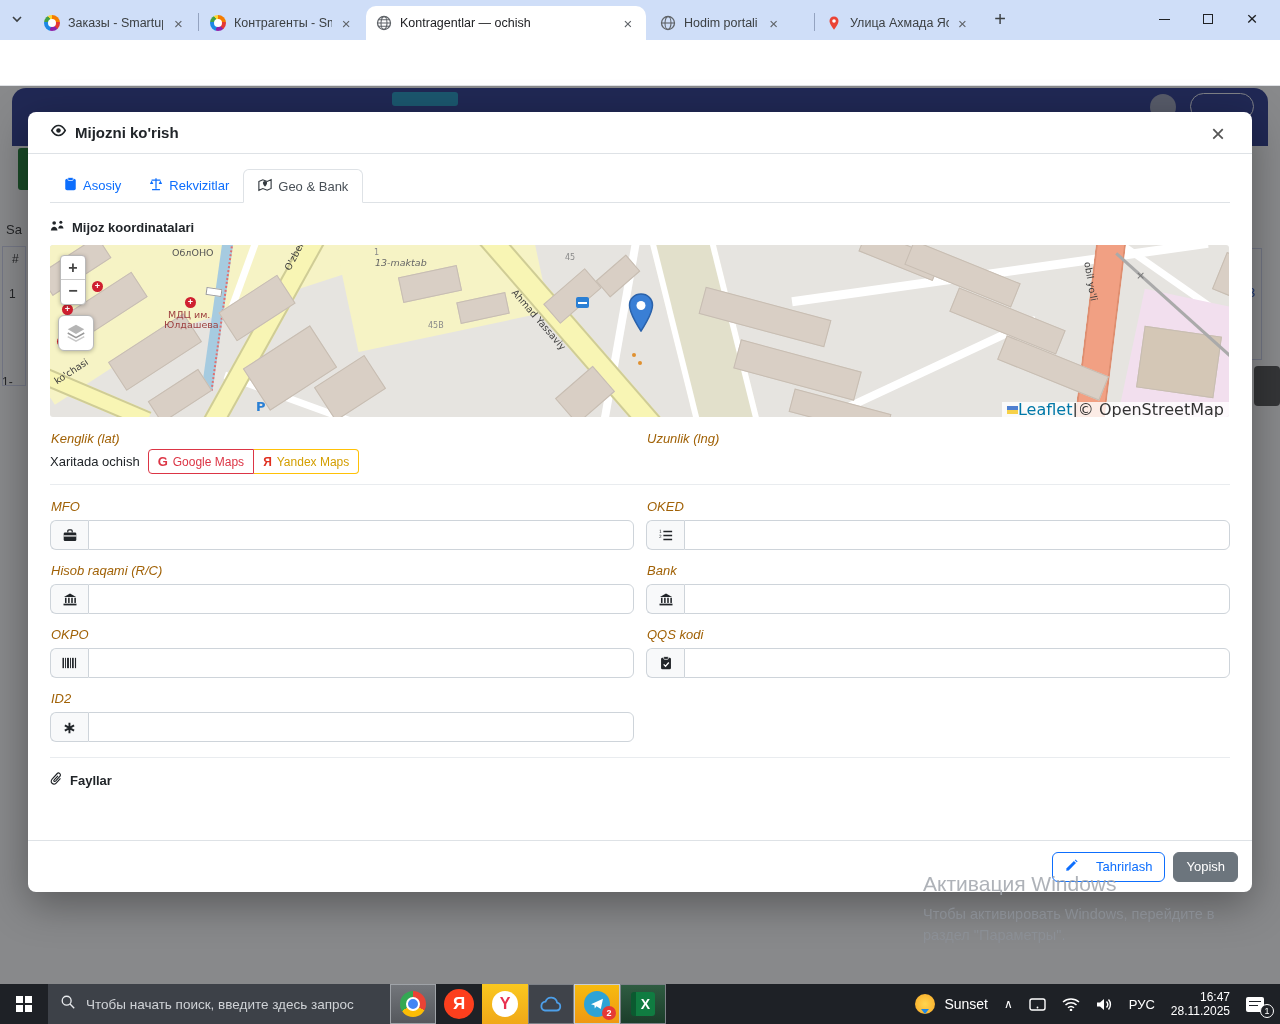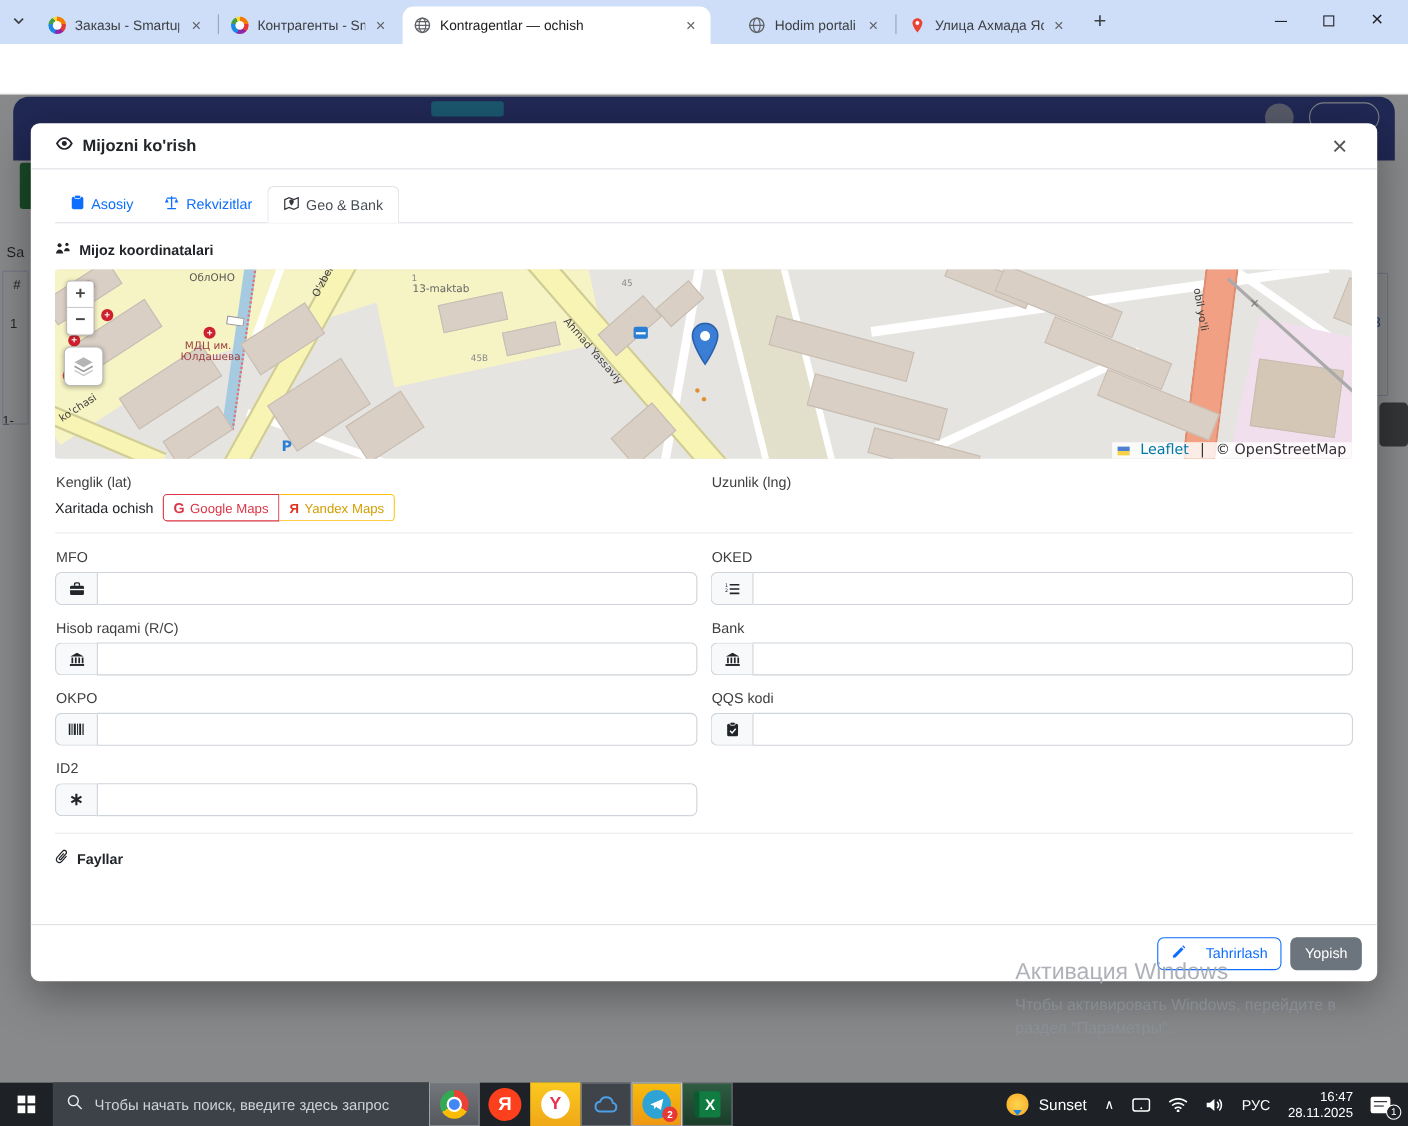--- a/index.html
+++ b/index.html
@@ -30,21 +30,21 @@
   
   #modal { position:absolute; left:28px; top:112px; width:1224px; height:780px; background:#fff; border-radius:8px; box-shadow:0 12px 40px rgba(0,0,0,.35); }
   #modal-header { height:42px; border-bottom:1px solid #dee2e6; display:flex; align-items:center; padding:0 22px; }
   #modal-title { font-size:15px; font-weight:bold; color:#212529; margin-left:8px; }
   #modal-close { position:absolute; right:20px; top:8px; font-size:24px; font-weight:300; color:#555; width:28px; text-align:center; cursor:pointer; }
   #tabnav { margin:14px 22px 0 22px; border-bottom:1px solid #dee2e6; display:flex; height:35px; }
   .mtab { display:flex; align-items:center; gap:6px; padding:0 14px; font-size:13px; color:#0d6efd; }
   .mtab.active { color:#495057; background:#fff; border:1px solid #dee2e6; border-bottom:1px solid #fff; border-radius:6px 6px 0 0; position:relative; top:1px; }
   #modal-body { padding:16px 22px 0 22px; }
   .section-h { font-size:13px; font-weight:bold; color:#212529; display:flex; align-items:center; gap:7px; }
-  .flabel { font-size:13px; color:#404040; margin:0 0 6px 1px; }
+  .flabel { font-size:13px; color:#a16207; margin:0 0 6px 1px;font-style:italic; }
   .row2 { display:grid; grid-template-columns:1fr 1fr; column-gap:12px; }
   .igroup { display:flex; height:30px; margin-bottom:13px; }
   .iaddon { width:38px; background:#f8f9fa; border:1px solid #ced4da; border-right:0; border-radius:6px 0 0 6px; display:flex; align-items:center; justify-content:center; color:#212529; }
   .igroup input { flex:1; border:1px solid #ced4da; border-radius:0 6px 6px 0; padding:0 10px; font-size:13px; color:#212529; font-family:"Liberation Sans",sans-serif; outline:none; background:#fff; }
   .hr { border-top:1px solid #e9ecef; margin:10px 0 14px 0; }
   #modal-footer { position:absolute; left:0; bottom:0; width:100%; height:52px; border-top:1px solid #dee2e6; display:flex; align-items:center; justify-content:flex-end; gap:8px; padding:0 14px; }
   .btn { height:30px; border-radius:6px; font-size:13px; display:flex; align-items:center; gap:18px; padding:0 12px; cursor:pointer; font-family:"Liberation Sans",sans-serif; }
   #btn-edit { background:#fff; border:1px solid #0d6efd; color:#0d6efd; }
   #btn-close { background:#6c757d; border:1px solid #6c757d; color:#fff; }
   .btn-mini { height:25px; font-size:12px; display:inline-flex; align-items:center; gap:5px; padding:0 9px; background:#fff; }
@@ -54,21 +54,21 @@
   
   #map { position:relative; width:1179px; height:172px; margin-top:10px; margin-bottom:14px; background:#e6e4e0; overflow:hidden; border-radius:3px; }
   .yard { position:absolute; background:#f6f3c5; }
   .bld { position:absolute; background:#d9cfc5; border:1px solid #c7bdb2; }
   .rw { position:absolute; background:#fff; }
   .road { position:absolute; background:#f8f5b4; border-left:2px solid #cfcc96; border-right:2px solid #cfcc96; }
   .mlabel { position:absolute; font-family:"DejaVu Sans",sans-serif; font-size:9.5px; color:#3d3d3d; white-space:nowrap; }
   .hnum { position:absolute; font-family:"DejaVu Sans",sans-serif; font-size:8px; color:#8a8a8a; }
   .mcross { position:absolute; width:11px; height:11px; background:#cf2030; border-radius:50%; color:#fff; font-size:9px; line-height:11px; text-align:center; font-weight:bold; }
   .mapctl { position:absolute; background:#fff; border:1px solid #b9b9b9; border-radius:4px; box-shadow:0 1px 4px rgba(0,0,0,.25); }
-  #attrib { position:absolute; right:0; bottom:0; height:15px; background:rgba(255,255,255,.8); display:flex; align-items:center; padding:0 5px; font-family:"DejaVu Sans",sans-serif; font-size:13px; color:#333; gap:10px; }
+  #attrib { position:absolute; right:0; bottom:0; height:15px; background:rgba(255,255,255,.8); display:flex; align-items:center; padding:0 5px; font-family:"DejaVu Sans",sans-serif; font-size:16px; color:#333; gap:0; }
   #attrib .leaf { color:#0078a8; }
   .flag { width:11px; height:8px; display:inline-block; background:linear-gradient(#4e7fd0 50%,#f7d148 50%); }
 
   
   #wm { position:absolute; left:923px; top:872px; z-index:40; color:rgba(160,165,171,.85); pointer-events:none; }
   #wm .t { font-size:21px; }
   #wm .s { font-size:14.5px; margin-top:8px; line-height:21px; color:rgba(140,145,152,.8); }
 
   
   #taskbar { position:absolute; left:0; top:984px; width:1280px; height:40px; background:#1e2126; z-index:60; display:flex; align-items:center; color:#fff; }
@@ -109,21 +109,21 @@
     <span class="favicon">
       <svg width="16" height="16" viewBox="0 0 16 16">
           <circle cx="8" cy="8" r="6.5" fill="none" stroke="#5f6368" stroke-width="1.3"></circle>
           <ellipse cx="8" cy="8" rx="3" ry="6.5" fill="none" stroke="#5f6368" stroke-width="1.1"></ellipse>
           <path d="M1.7 8h12.6M2.6 4.7h10.8M2.6 11.3h10.8" stroke="#5f6368" stroke-width="1.1"></path>
         </svg>
     </span>
     <span class="title">Kontragentlar — ochish</span>
     <span class="close" style="margin-left:auto;">×</span>
   </div>
-  <div class="tab" style="left:650px;width:162px;justify-content:flex-end;">
+  <div class="tab" style="left:650px;width:162px;">
     <span class="favicon">
       <svg width="16" height="16" viewBox="0 0 16 16">
           <circle cx="8" cy="8" r="6.5" fill="none" stroke="#5f6368" stroke-width="1.3"></circle>
           <ellipse cx="8" cy="8" rx="3" ry="6.5" fill="none" stroke="#5f6368" stroke-width="1.1"></ellipse>
           <path d="M1.7 8h12.6" stroke="#5f6368" stroke-width="1.1"></path>
         </svg>
     </span>
     <span class="title">Hodim portali</span>
     <span class="close">×</span>
   </div>
@@ -309,21 +309,21 @@
 
       <div class="mcross" style="left:25px;top:10px;">+</div>
       <div class="mcross" style="left:42px;top:36px;">+</div>
       <div class="mcross" style="left:12px;top:59px;">+</div>
       <div class="mcross" style="left:7px;top:91px;">+</div>
       <div class="mcross" style="left:135px;top:52px;">+</div>
 
       <div class="mlabel" style="left:122px;top:2px;color:#555;">ОблОНО</div>
       <div class="mlabel" style="left:118px;top:64px;color:#9d4040;text-align:right;">МДЦ им.</div>
       <div class="mlabel" style="left:114px;top:74px;color:#9d4040;">Юлдашева</div>
-      <div class="mlabel" style="left:325px;top:12px;color:#666;">13-maktab</div>
+      <div class="mlabel" style="left:325px;top:12px;font-style:italic;color:#666;">13-maktab</div>
       <div class="hnum" style="left:324px;top:3px;">1</div>
       <div class="hnum" style="left:515px;top:8px;">45</div>
       <div class="hnum" style="left:378px;top:76px;">45В</div>
       <div class="mlabel" style="left:232px;top:22px;transform:rotate(-62deg);transform-origin:left top;">O'zbekiston c</div>
       <div class="mlabel" style="left:468px;top:42px;transform:rotate(49deg);transform-origin:left top;">Ahmad Yassaviy</div>
       <div class="mlabel" style="left:2px;top:132px;transform:rotate(-33deg);transform-origin:left top;">ko'chasi</div>
       <div class="mlabel" style="left:1043px;top:16px;transform:rotate(80deg);transform-origin:left top;">obil yo'li</div>
       <div style="position:absolute;left:206px;top:154px;font-size:13px;font-weight:bold;color:#2a7fd4;font-family:'DejaVu Sans',sans-serif;">P</div>
       <div style="position:absolute;left:526px;top:52px;width:13px;height:11px;background:#2a7fd4;border-radius:2px;">
           <span style="display:block;margin:5px 2px 0 2px;border-top:2px solid #fff;"></span>

